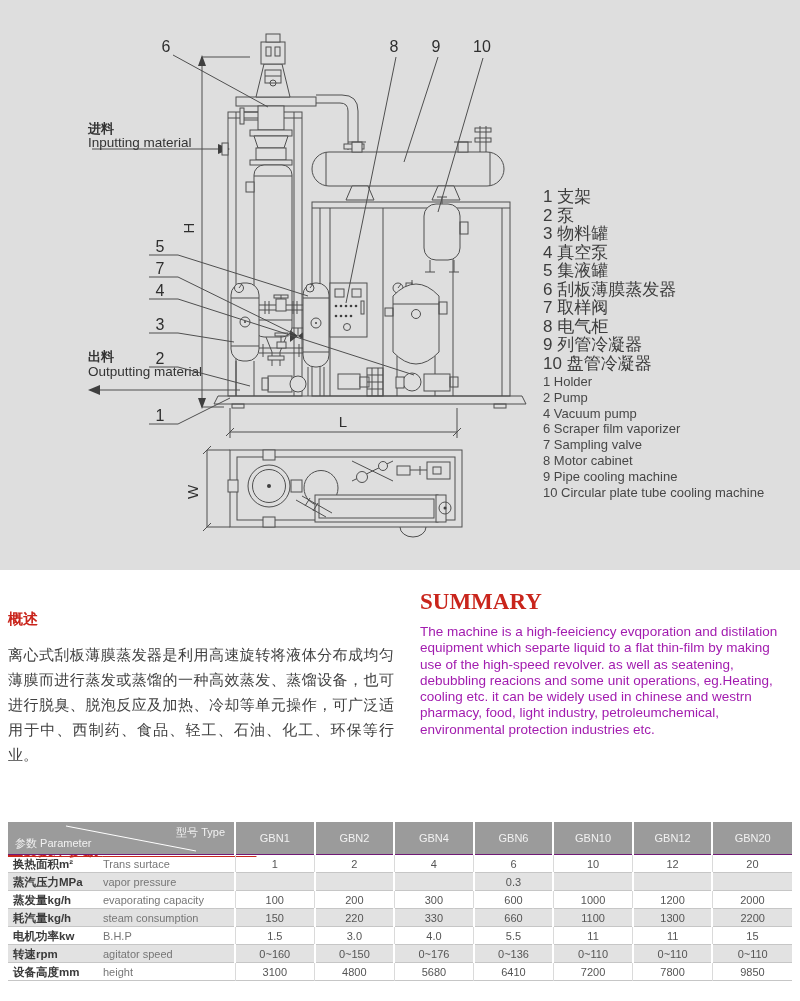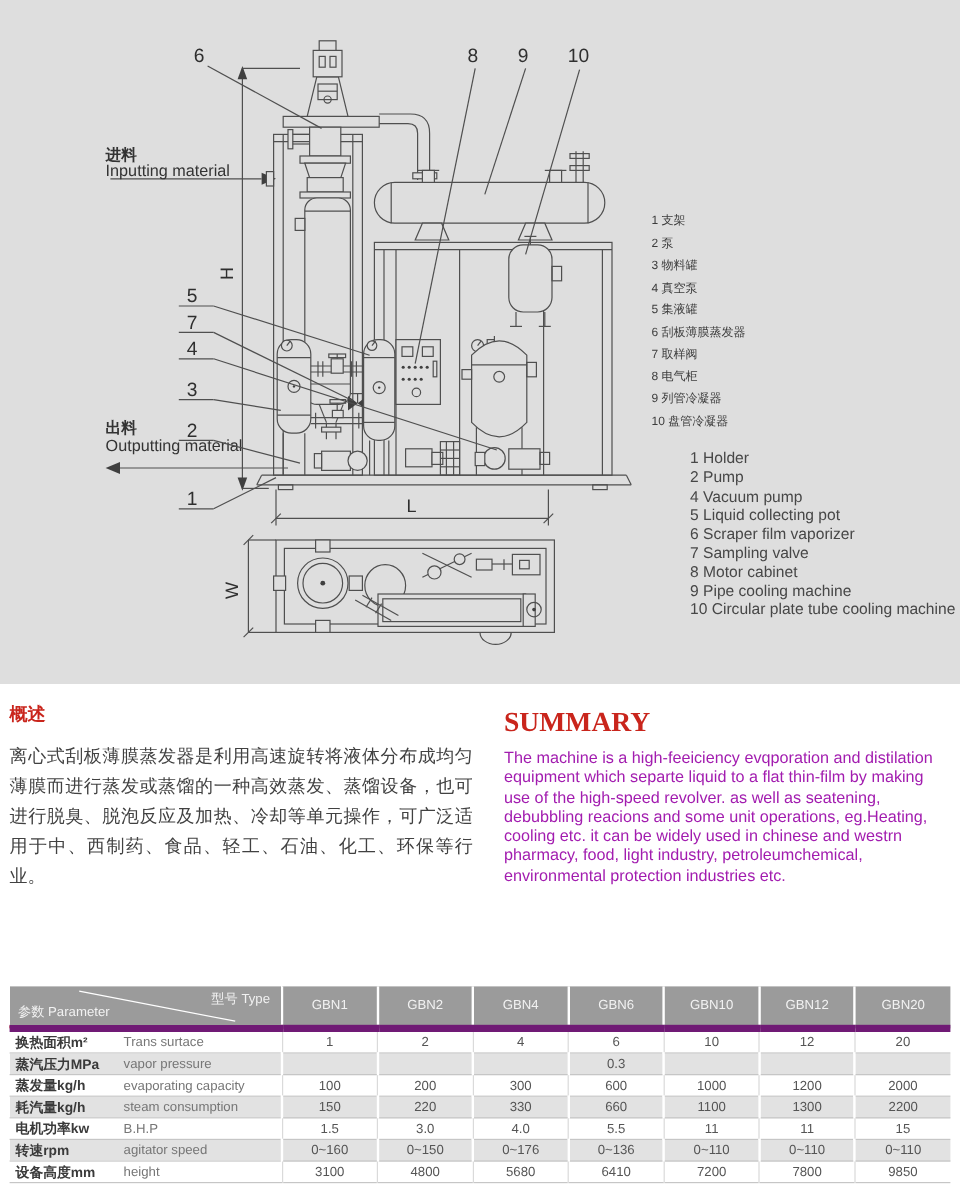--- a/index.html
+++ b/index.html
@@ -16,41 +16,41 @@
   .diagram .solid { fill:#dedede; }
   .diagram .fill { fill:#3f3f3f; stroke:none; }
   .diagram polygon { fill:#3f3f3f; stroke:none; }
   .diagram text { stroke:none; fill:#2f2f2f; }
   .diagram .num { font-size:16px; }
   .diagram .dim { font-size:15px; }
   .diagram .lbl-cn { font-size:13px; font-weight:bold; fill:#333; }
   .diagram .lbl-en { font-size:13.5px; fill:#333; }
 
   
-  .legend-cn { position:absolute; left:543px; top:176px; font-size:10px; line-height:18.5px; color:#3c3c3c; }
-  .legend-en { position:absolute; left:543px; top:374px; font-size:13px; line-height:15.8px; color:#474747;margin-left:32px; }
+  .legend-cn { position:absolute; left:543px; top:188px; font-size:17px; line-height:18.5px; color:#3c3c3c; }
+  .legend-en { position:absolute; left:543px; top:374px; font-size:13px; line-height:15.8px; color:#474747; }
 
   
   .ov-cn { position:absolute; left:8px; top:586px; width:386px; }
   .ov-cn .t { font-size:15px; font-weight:bold; margin:0 0 13px 0; }
   .ov-cn p { margin:0; font-size:15px; line-height:25px; text-align:justify; color:#414141; }
   .ov-en { position:absolute; left:420px; top:589px; width:370px; }
   .ov-en .t { font-family:"Liberation Serif","DejaVu Serif",serif; font-size:23px; font-weight:bold; margin:0 0 9px 0; }
   .ov-en p { margin:0; font-size:13.5px; line-height:16.3px; color:#a21caf; }
 
   
   .params-title { position:absolute; left:8px; top:841px; font-size:15px; font-weight:bold;text-decoration:underline; }
   .params-title .en { font-family:"Liberation Serif","DejaVu Serif",serif; font-size:15.5px; }
 
   table.params { position:absolute; left:8px; top:822px; width:784px;
     border-collapse:collapse; table-layout:fixed; font-size:11px; }
   table.params col.c0 { width:227px; }
   table.params col.cm { width:79.57px; }
   table.params th { background:#9b9b9b; color:#f2f2f2; font-weight:normal; height:32px;
-    border-bottom:6px solid #701a75; padding:0; }
+    border-bottom:1px solid #701a75; padding:0; }
   table.params th + th { border-left:2px solid #ffffff; }
   th.corner { position:relative; }
   th.corner .type-lb { position:absolute; top:3px; right:9px; font-size:11px; }
   th.corner .param-lb { position:absolute; bottom:3px; left:7px; font-size:11px; }
   th.corner svg { position:absolute; left:0; top:0; }
   th.corner svg line { stroke:#ffffff; stroke-width:1; }
   table.params td { height:17px; padding:0; text-align:center; color:#555; border-top:1px solid #c6c6c6; }
   table.params tbody tr:nth-child(even) { background:#e2e2e2; }
   table.params tbody tr:nth-child(even) td + td { border-left:2px solid #ffffff; }
   table.params tbody tr:nth-child(odd)  td + td { border-left:1px solid #dadada; }
@@ -344,30 +344,29 @@
     <div>6 刮板薄膜蒸发器</div>
     <div>7 取样阀</div>
     <div>8 电气柜</div>
     <div>9 列管冷凝器</div>
     <div>10 盘管冷凝器</div>
   </div>
   <div class="legend-en">
     <div>1 Holder</div>
     <div>2 Pump</div>
     <div>4 Vacuum pump</div>
-    <div>5 Liquid collecting pot</div>
     <div>6 Scraper film vaporizer</div>
     <div>7 Sampling valve</div>
     <div>8 Motor cabinet</div>
     <div>9 Pipe cooling machine</div>
     <div>10 Circular plate tube cooling machine</div>
   </div>
 
   <div class="ov-cn">
-    <div class="t accent" style="color: rgb(201, 37, 28);">概述</div>
+    <div class="t accent" style="color: rgb(201, 37, 28); margin-top: 24px;">概述</div>
     <p>离心式刮板薄膜蒸发器是利用高速旋转将液体分布成均匀薄膜而进行蒸发或蒸馏的一种高效蒸发、蒸馏设备，也可进行脱臭、脱泡反应及加热、冷却等单元操作，可广泛适用于中、西制药、食品、轻工、石油、化工、环保等行业。</p>
   </div>
   <div class="ov-en">
     <div class="t accent" style="color: rgb(201, 37, 28);">SUMMARY</div>
     <p>The machine is a high-feeiciency evqporation and distilation equipment which separte liquid to a flat thin-film by making use of the high-speed revolver. as well as seatening, debubbling reacions and some unit operations, eg.Heating, cooling etc. it can be widely used in chinese and westrn pharmacy, food, light industry, petroleumchemical, environmental protection industries etc.</p>
   </div>
 
   <div class="params-title accent" style="color: rgb(201, 37, 28);">
     <span class="cn">主要技术参数</span>
     <span class="en">MAIN PARAMETERS</span>

